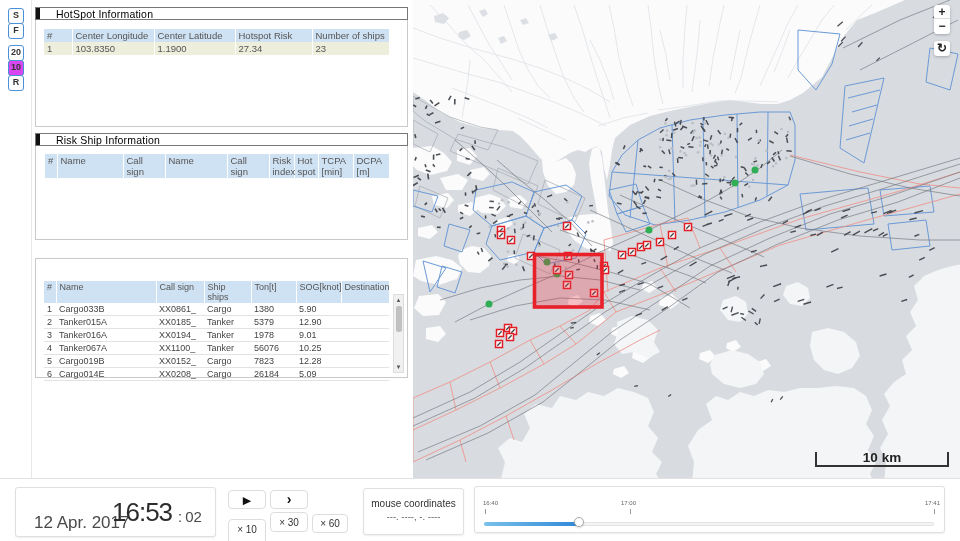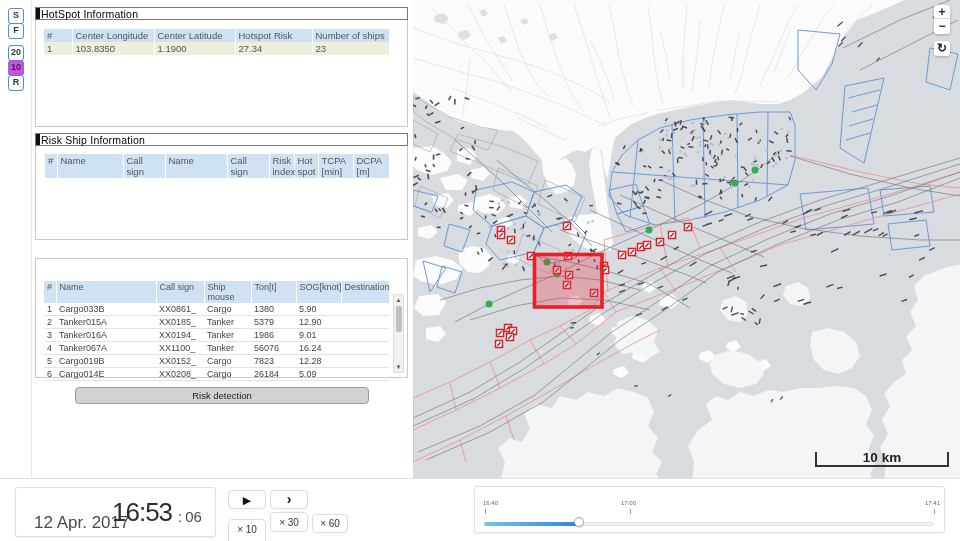--- a/index.html
+++ b/index.html
@@ -7,21 +7,21 @@
 
 .sbtn{position:absolute;left:8px;width:16px;height:16px;border:1.5px solid #4a90d9;border-radius:3px;background:#fff;
  font-size:9px;color:#333;text-align:center;line-height:12.5px;font-weight:bold}
 .sbtn.sel{background:#d946ef}
 .vline{position:absolute;left:31px;top:0;width:1px;height:478px;background:#e8e8e8}
 
 .sect{position:absolute;left:35px;width:373px;border:1px solid #c9c9c9;background:#fff}
 .stitle{position:relative;height:13px;border:1px solid #777;margin:-1px -1px 0 -1px;background:#fff;
  font-size:10.5px;color:#000;line-height:12px;padding-left:4px;font-weight:normal;letter-spacing:0.2px}
 .stitle::before{content:"";position:absolute;left:0;top:0;width:4px;height:100%;background:#111}
-.stitle span{padding-left:1px}
+.stitle span{padding-left:16px}
 table{border-collapse:collapse;font-size:9.5px;color:#555;table-layout:fixed}
 th{background:#cfe2f4;font-weight:normal;text-align:left;border-right:1px solid #fff;padding:1px 3px;vertical-align:top}
 td{padding:1px 3px;border-right:1px solid #fff}
 
 #t1{position:absolute;left:8px;top:21px;width:345px}
 #t1 th{height:10px}
 #t1 td{background:#eeeedd;height:10px}
 
 #t2{position:absolute;left:9px;top:20px;width:344px}
 
@@ -141,21 +141,21 @@
             <col style="width:47px">
             <col style="width:45px">
             <col style="width:45px">
             <col style="width:48px">
           </colgroup>
   <tbody>
             <tr>
               <th>#</th>
               <th>Name</th>
               <th>Call sign</th>
-              <th>Ship mouse</th>
+              <th>Ship ships</th>
               <th>Ton[t]</th>
               <th>SOG[knot]</th>
               <th>Destination</th>
             </tr>
   <tr>
               <td>1</td>
               <td>Cargo033B</td>
               <td>XX0861_</td>
               <td>Cargo</td>
               <td>1380</td>
@@ -169,31 +169,31 @@
               <td>Tanker</td>
               <td>5379</td>
               <td>12.90</td>
               <td></td>
             </tr>
   <tr>
               <td>3</td>
               <td>Tanker016A</td>
               <td>XX0194_</td>
               <td>Tanker</td>
-              <td>1986</td>
+              <td>1978</td>
               <td>9.01</td>
               <td></td>
             </tr>
   <tr>
               <td>4</td>
               <td>Tanker067A</td>
               <td>XX1100_</td>
               <td>Tanker</td>
               <td>56076</td>
-              <td>16.24</td>
+              <td>10.25</td>
               <td></td>
             </tr>
   <tr>
               <td>5</td>
               <td>Cargo019B</td>
               <td>XX0152_</td>
               <td>Cargo</td>
               <td>7823</td>
               <td>12.28</td>
               <td></td>
@@ -209,21 +209,20 @@
             </tr>
  </tbody>
         </table>
  <div class="scroll">
           <div class="up">▲</div>
           <div class="thumb"></div>
           <div class="dn">▼</div>
         </div>
  </div>
 </div>
-<div id="riskbtn">Risk detection</div>
 <svg id="map" width="547" height="478" viewBox="0 0 547 478" style="position:absolute;left:413px;top:0;background:#d8dbe0">
       <polygon points="0,-5 499,-5 492,0 462,13 444,20 430,37 419,58 409,77 390,93 377,100 365,104 349,104 332,102 317,100 297,103 276,107 257,111 237,116 217,125 202,138 199,150 197,165 194,180 191,168 189,152 185,146 177,149 172,152 165,150 157,153 149,158 143,162 135,165 127,158 120,150 114,143 107,136 100,131 87,130 67,128 47,122 27,112 12,100 0,92" fill="#fbfbfc" stroke="none" stroke-width="1" opacity="1"></polygon>
 <polygon points="129,160 137,164 145,161 153,158 159,164 163,174 161,185 153,192 143,194 135,186 130,172" fill="#fbfbfc" stroke="none" stroke-width="1" opacity="1"></polygon>
 <polygon points="179,149 186,146 189,158 191,175 193,192 195,210 198,228 200,243 197,252 191,244 187,228 184,212 181,196 178,180 176,163" fill="#fbfbfc" stroke="none" stroke-width="1" opacity="1"></polygon>
 <polygon points="153,218 167,215 181,214 191,216 195,226 196,238 194,250 184,252 172,248 161,240 153,230" fill="#fbfbfc" stroke="none" stroke-width="1" opacity="1"></polygon>
 <polygon points="0,148 19,146 31,153 39,162 34,171 18,175 4,170 0,166" fill="#fbfbfc" stroke="none" stroke-width="1" opacity="1"></polygon>
 <polygon points="44,150 57,148 64,156 57,165 44,161" fill="#fbfbfc" stroke="none" stroke-width="1" opacity="1"></polygon>
 <polygon points="3,260 23,256 39,260 49,268 44,279 26,285 8,281 0,276" fill="#fbfbfc" stroke="none" stroke-width="1" opacity="1"></polygon>
 <polygon points="6,296 25,294 33,302 26,315 10,316 1,308" fill="#fbfbfc" stroke="none" stroke-width="1" opacity="1"></polygon>
 <polygon points="48,250 59,246 71,248 78,256 76,266 67,273 55,272 47,264 45,256" fill="#fbfbfc" stroke="none" stroke-width="1" opacity="1"></polygon>
@@ -823,27 +822,31 @@
 <rect x="121.5" y="254.5" width="67.5" height="52.5" fill="rgba(231,50,62,0.30)" stroke="#e8202a" stroke-width="3.6"></rect>
 <g stroke="#333" stroke-width="2" fill="none">
         <path d="M403,452 L403,466 L535,466 L535,452"></path>
       </g>
 <text x="469" y="462" font-size="13.5" font-weight="bold" fill="#222" text-anchor="middle" font-family="Liberation Sans, sans-serif">10 km</text>
     </svg>
 <div id="bottom">
  <div class="bbox" id="datebox">
    <span class="d">12 Apr. 2017</span>
         <span class="t">16:53</span>
-        <span class="s">: 06</span>
+        <span class="s">: 02</span>
  </div>
  <div class="ctl" id="play">▶</div>
  <div class="ctl" id="step">›</div>
  <div class="ctl" id="x10">× 10</div>
  <div class="ctl" id="x30">× 30</div>
  <div class="ctl" id="x60">× 60</div>
+ <div class="bbox" id="mouse">
+        <div class="m1">mouse coordinates</div>
+        <div class="m2">---. ----, -. ----</div>
+      </div>
  <div class="bbox" id="sliderbox">
    <span class="tlab" style="left:8px">16:40</span>
    <span class="tlab" style="left:146px">17:00</span>
    <span class="tlab" style="left:450px">17:41</span>
    <span class="tick" style="left:10px"></span>
    <span class="tick" style="left:155px"></span>
    <span class="tick" style="left:459px"></span>
    <div class="track"></div>
         <div class="fill"></div>
         <div class="knob"></div>

